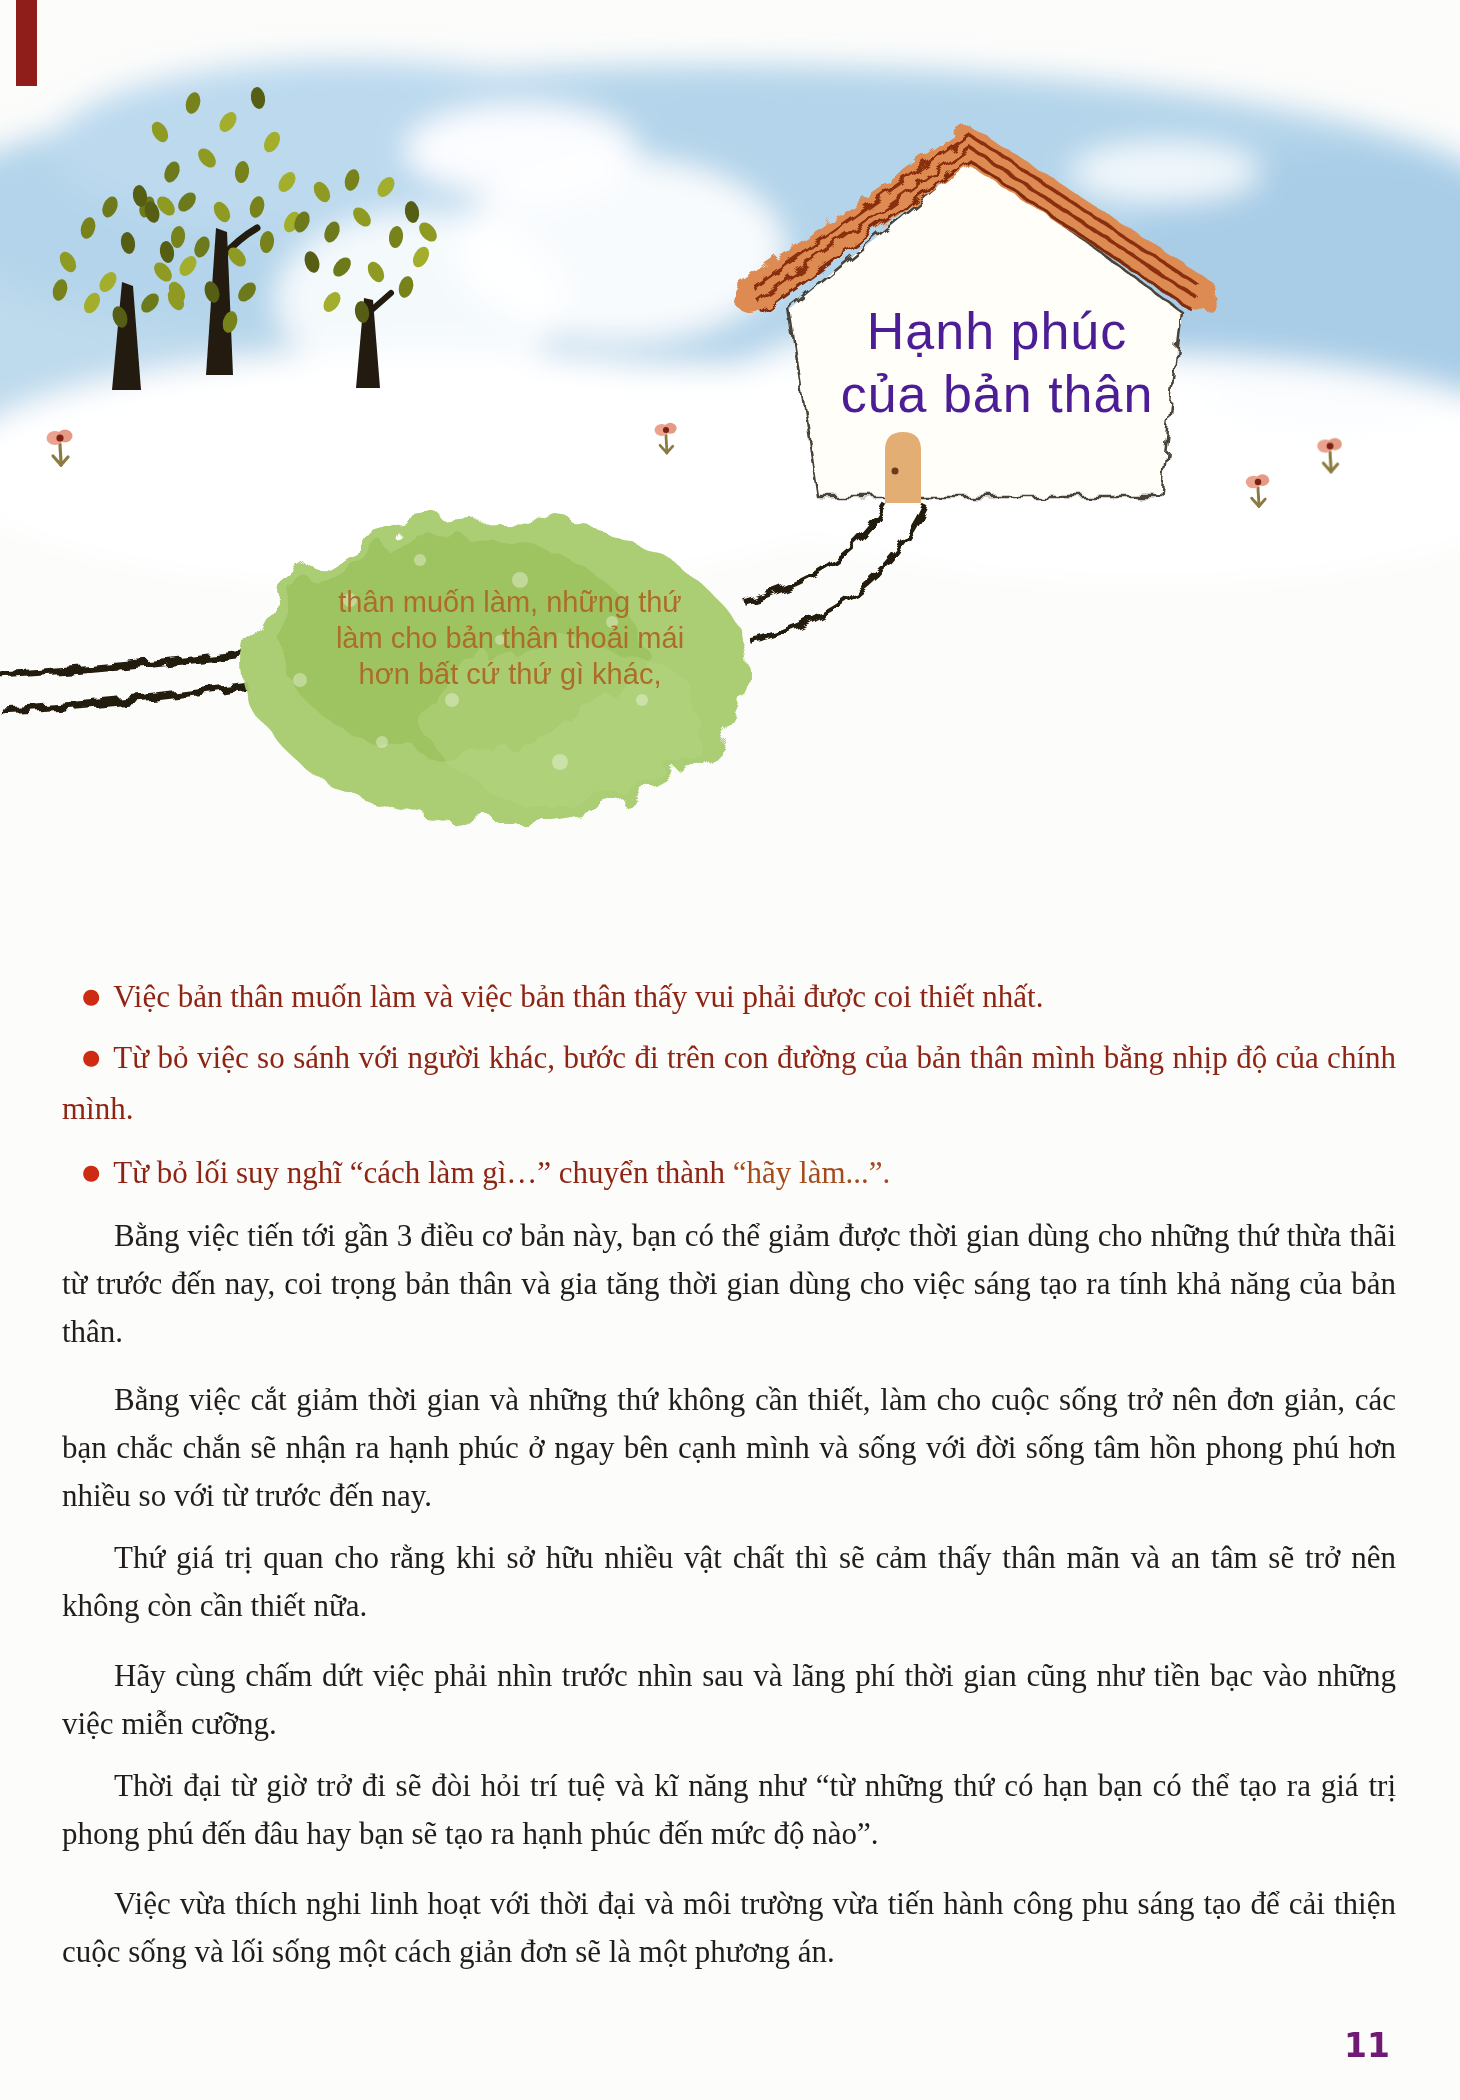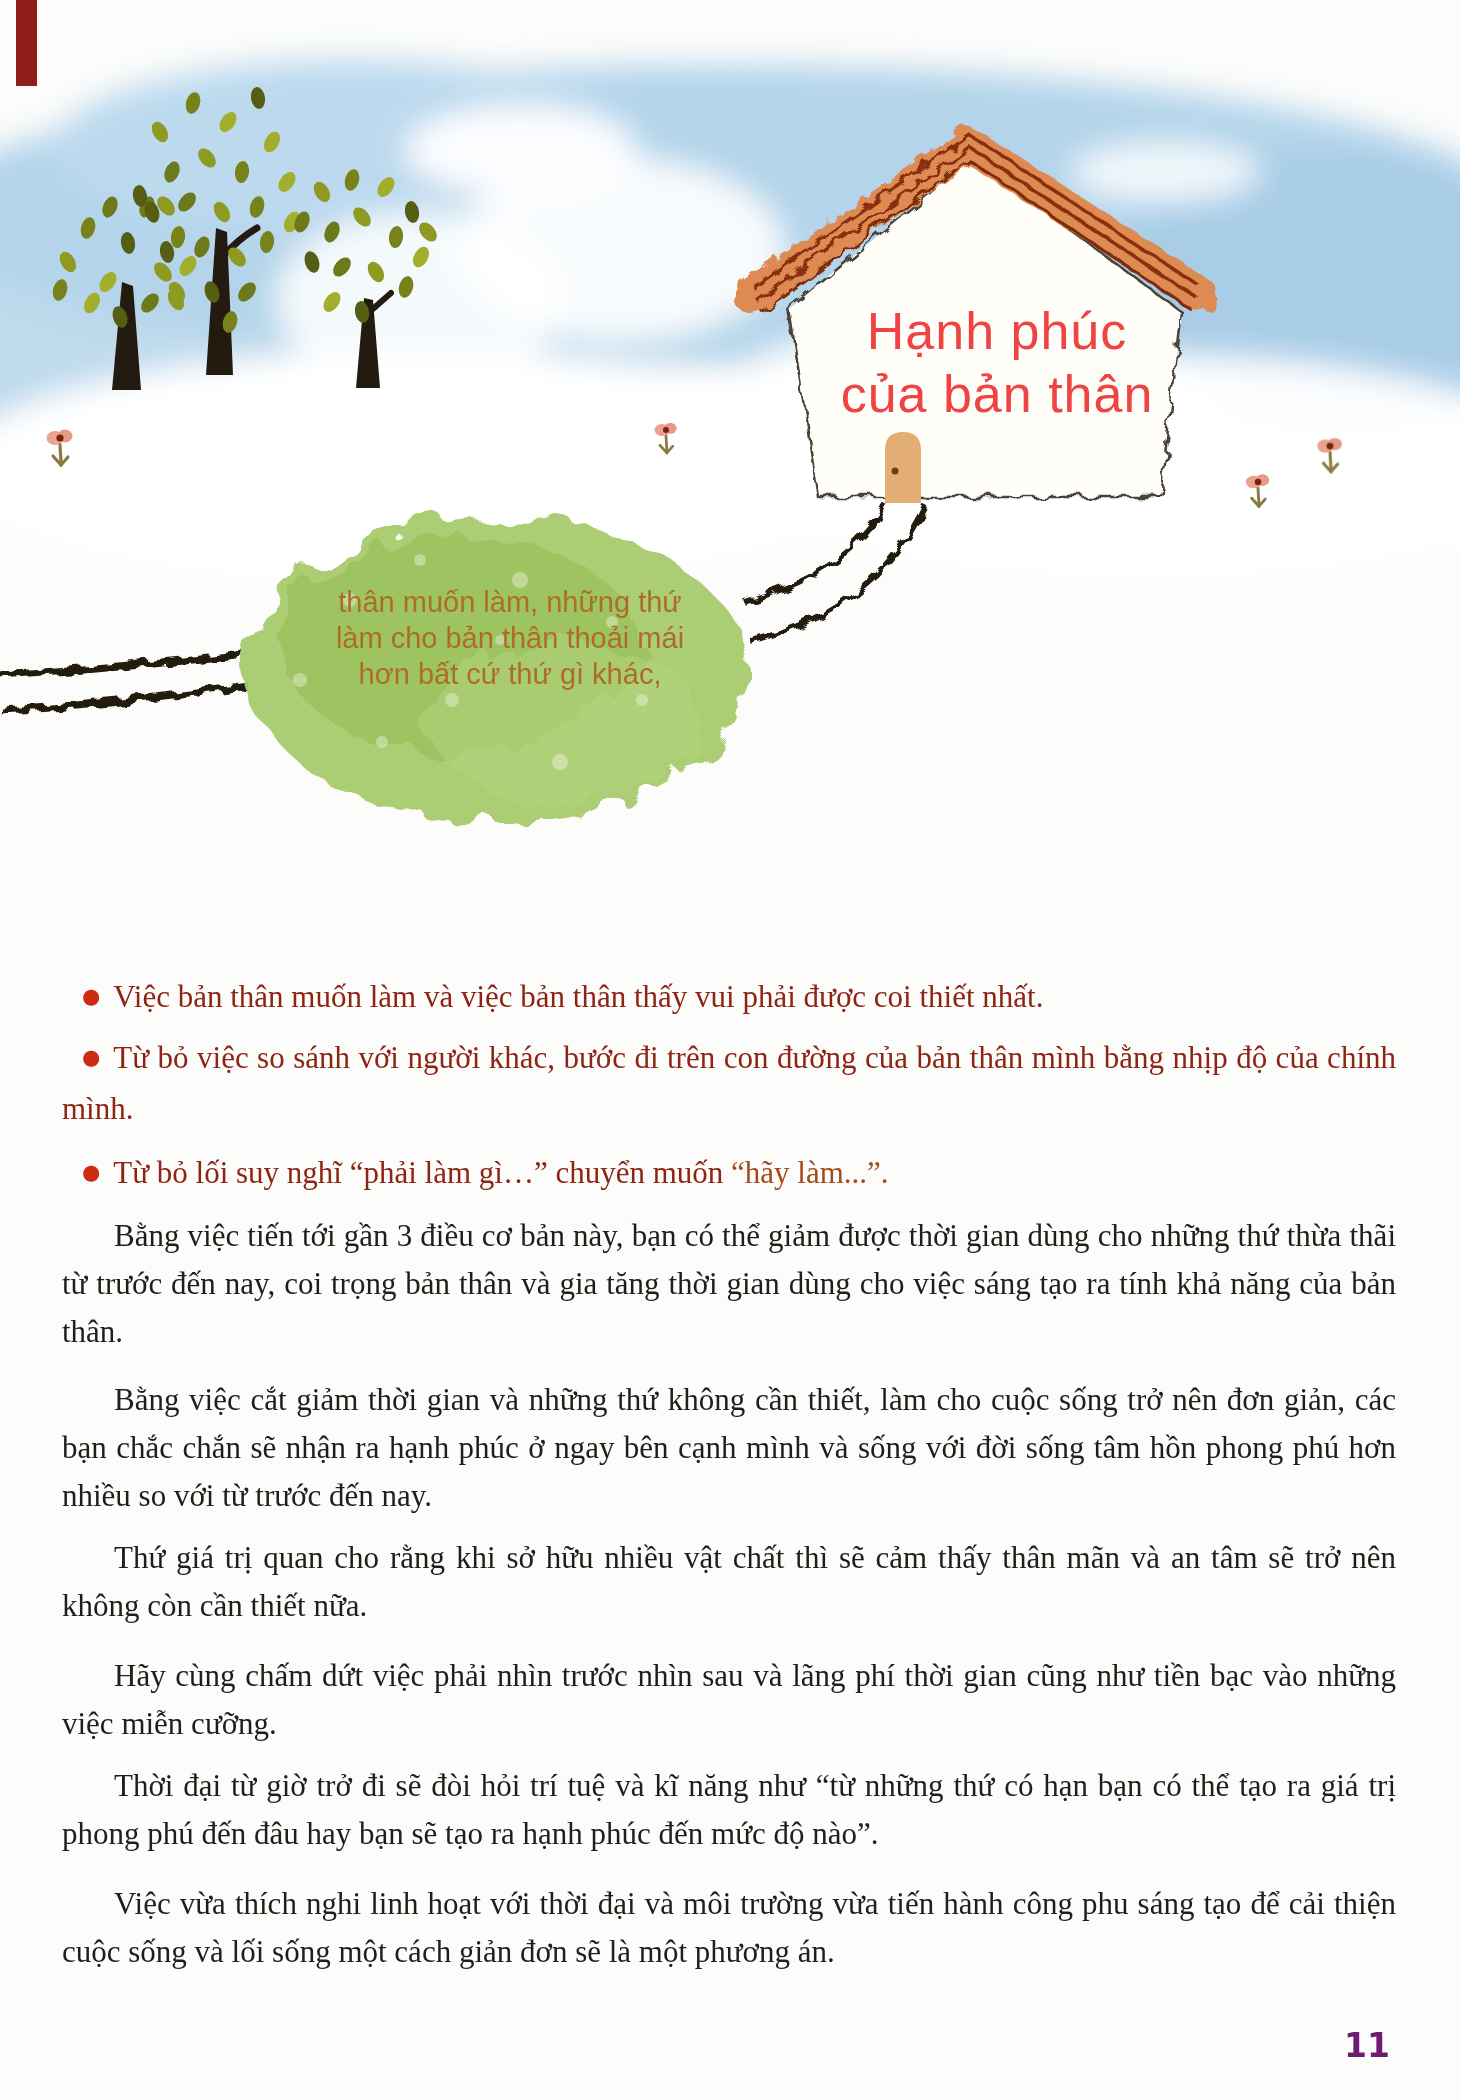--- a/index.html
+++ b/index.html
@@ -7,21 +7,21 @@
     position:relative;width:1460px;height:2100px;margin:0 auto;
     background:#fcfcfb;overflow:hidden;
     font-family:"Liberation Serif", serif;
   }
   
   .edge-mark{position:absolute;left:16px;top:0;width:21px;height:86px;background:#8f1e1a;}
   
   .illus{position:absolute;left:0;top:0;width:1460px;height:880px;}
   .house-title{
     position:absolute;left:797px;top:300px;width:400px;
-    text-align:center;color:#ef4444;
+    text-align:center;color:#4c1d95;
     font-family:"Liberation Sans", sans-serif;
     font-size:52px;line-height:63px;font-weight:400;letter-spacing:1px;
   }
   .house-title span{display:block;}
   .blob-caption{
     position:absolute;left:290px;top:584px;width:440px;
     text-align:center;color:#ad6d28;
     font-family:"Liberation Sans", sans-serif;
     font-size:29px;line-height:36px;font-weight:500;
   }
@@ -225,21 +225,21 @@
 
   <div class="blob-caption">
     <span>thân muốn làm, những thứ</span>
     <span>làm cho bản thân thoải mái</span>
     <span>hơn bất cứ thứ gì khác,</span>
   </div>
 
   <div class="text-body">
     <p class="bullet"><span class="dot">●</span><span>Việc bản thân muốn làm và việc bản thân thấy vui phải được coi thiết nhất.</span></p>
     <p class="bullet"><span class="dot">●</span><span>Từ bỏ việc so sánh với người khác, bước đi trên con đường của bản thân mình bằng nhịp độ của chính mình.</span></p>
-    <p class="bullet b3"><span class="dot">●</span><span>Từ bỏ lối suy nghĩ “phải làm gì…” chuyển muốn </span><span class="hl">“hãy làm...”.</span></p>
+    <p class="bullet b3"><span class="dot">●</span><span>Từ bỏ lối suy nghĩ “cách làm gì…” chuyển thành </span><span class="hl">“hãy làm...”.</span></p>
 
     <p class="para p1">Bằng việc tiến tới gần 3 điều cơ bản này, bạn có thể giảm được thời gian dùng cho những thứ thừa thãi từ trước đến nay, coi trọng bản thân và gia tăng thời gian dùng cho việc sáng tạo ra tính khả năng của bản thân.</p>
     <p class="para p2">Bằng việc cắt giảm thời gian và những thứ không cần thiết, làm cho cuộc sống trở nên đơn giản, các bạn chắc chắn sẽ nhận ra hạnh phúc ở ngay bên cạnh mình và sống với đời sống tâm hồn phong phú hơn nhiều so với từ trước đến nay.</p>
     <p class="para p3">Thứ giá trị quan cho rằng khi sở hữu nhiều vật chất thì sẽ cảm thấy thân mãn và an tâm sẽ trở nên không còn cần thiết nữa.</p>
     <p class="para p4">Hãy cùng chấm dứt việc phải nhìn trước nhìn sau và lãng phí thời gian cũng như tiền bạc vào những việc miễn cưỡng.</p>
     <p class="para p5">Thời đại từ giờ trở đi sẽ đòi hỏi trí tuệ và kĩ năng như “từ những thứ có hạn bạn có thể tạo ra giá trị phong phú đến đâu hay bạn sẽ tạo ra hạnh phúc đến mức độ nào”.</p>
     <p class="para p6">Việc vừa thích nghi linh hoạt với thời đại và môi trường vừa tiến hành công phu sáng tạo để cải thiện cuộc sống và lối sống một cách giản đơn sẽ là một phương án.</p>
   </div>
 
   <div class="page-number">11</div>

